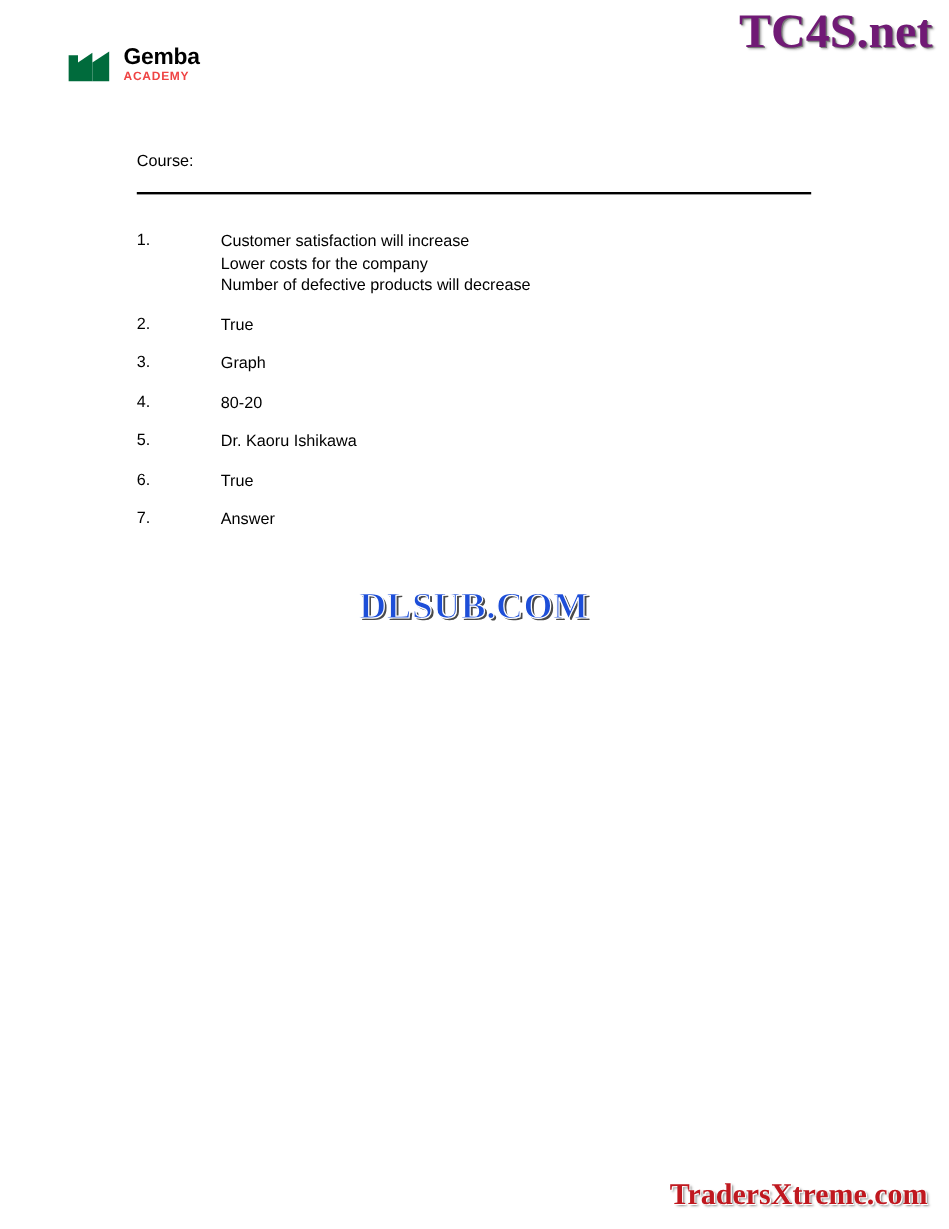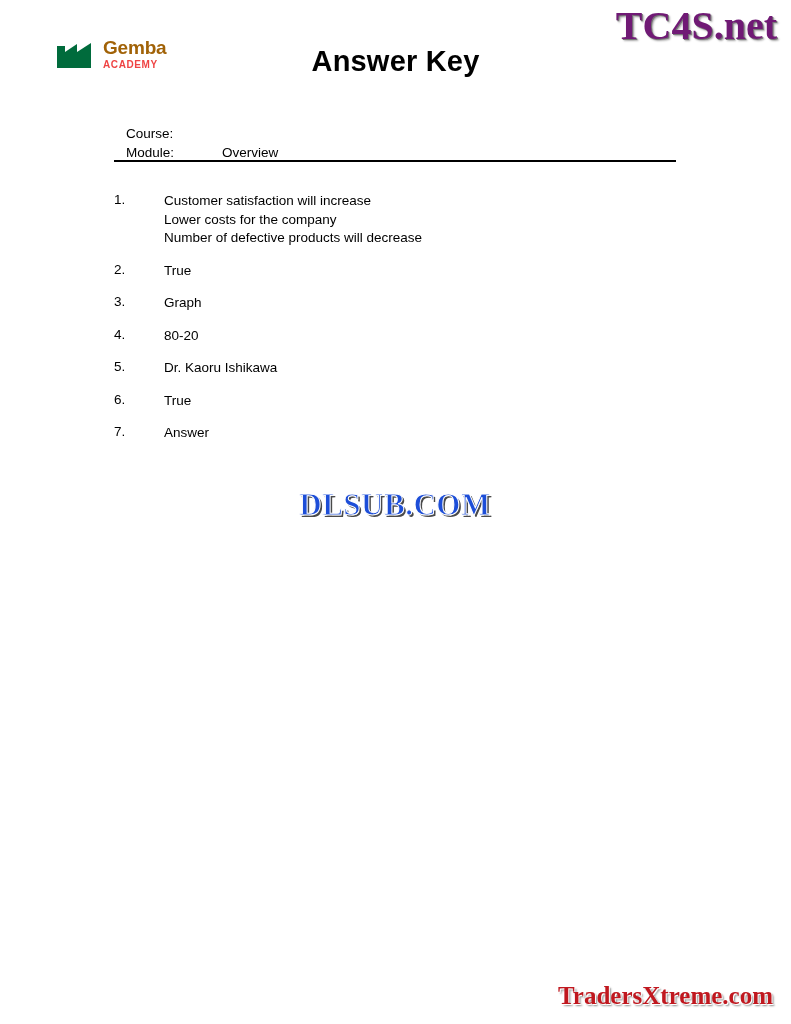--- a/index.html
+++ b/index.html
@@ -57,21 +57,21 @@
   }
   .logo-text {
     position: absolute;
     left: 46px;
     top: 0px;
     width: 130px;
   }
   .logo-gemba {
     font-size: 19px;
     font-weight: bold;
-    color: #a16207;
+    color: #000000;
     line-height: 20px;
     letter-spacing: -0.2px;
   }
   .logo-academy {
     font-size: 10px;
     font-weight: bold;
     color: #ef4444;
     line-height: 14px;
     letter-spacing: 0.6px;
   }
@@ -92,21 +92,20 @@
   .meta {
     position: absolute;
     left: 114px;
     top: 124px;
     width: 562px;
     font-size: 13.5px;
     line-height: 19px;
   }
   .meta-row {
     display: flex;
-    margin-left: 12px;
   }
   .meta-label {
     width: 96px;
     flex: 0 0 96px;
   }
   .meta-value {
     flex: 1 1 auto;
   }
   .meta-rule {
     position: absolute;
@@ -131,20 +130,21 @@
   }
   .answer-num {
     width: 50px;
     flex: 0 0 50px;
   }
   .answer-lines {
     flex: 1 1 auto;
   }
   .answer-line {
     line-height: 18.5px;
+    margin-left: 20px;
   }
 
   
   .dlsub {
     position: absolute;
     left: 255px;
     top: 487px;
     width: 280px;
     height: 38px;
   }
@@ -198,30 +198,25 @@
       <polygon points="0,26 0,4 8,4 8,26" fill="#006b3c"></polygon>
       <polygon points="8,26 8,10 20,2 20,26" fill="#006b3c"></polygon>
       <polygon points="20,26 20,10 34,1 34,26" fill="#006b3c"></polygon>
     </svg>
     <div class="logo-text">
       <div class="logo-gemba">Gemba</div>
       <div class="logo-academy">ACADEMY</div>
     </div>
   </div>
 
-  <div class="doc-title">Answer Key</div>
 
   <div class="meta">
     <div class="meta-row">
       <div class="meta-label">Course:</div>
     </div>
-    <div class="meta-row">
-      <div class="meta-label">Module:</div>
-      <div class="meta-value">Overview</div>
-    </div>
   </div>
   <div class="meta-rule"></div>
 
   <div class="answers">
 
     <div class="answer-item">
       <div class="answer-num">1.</div>
       <div class="answer-lines">
         <div class="answer-line">Customer satisfaction will increase</div>
         <div class="answer-line">Lower costs for the company</div>

